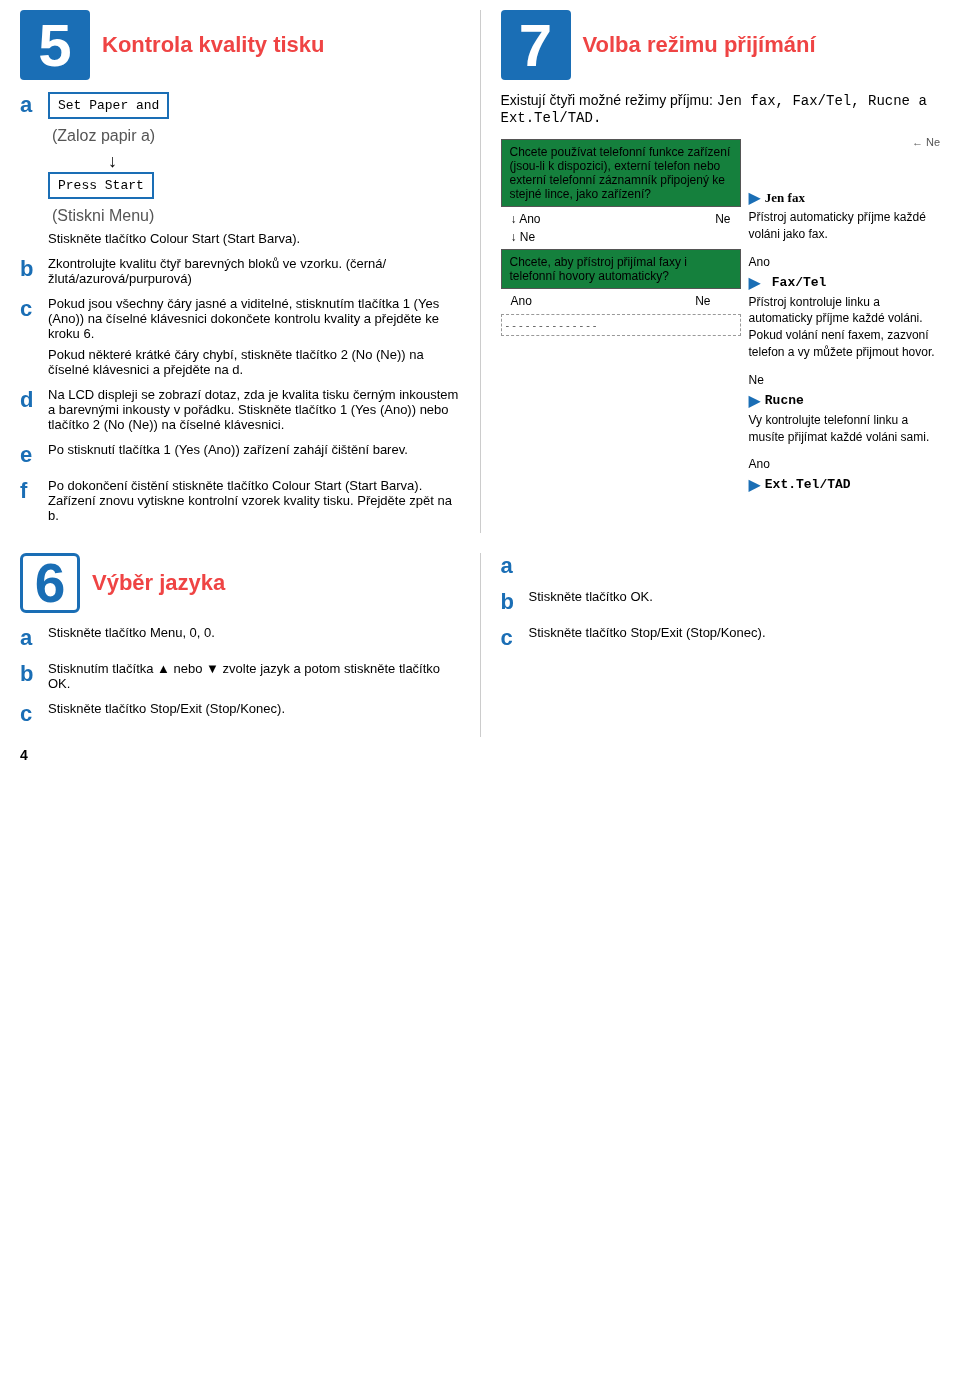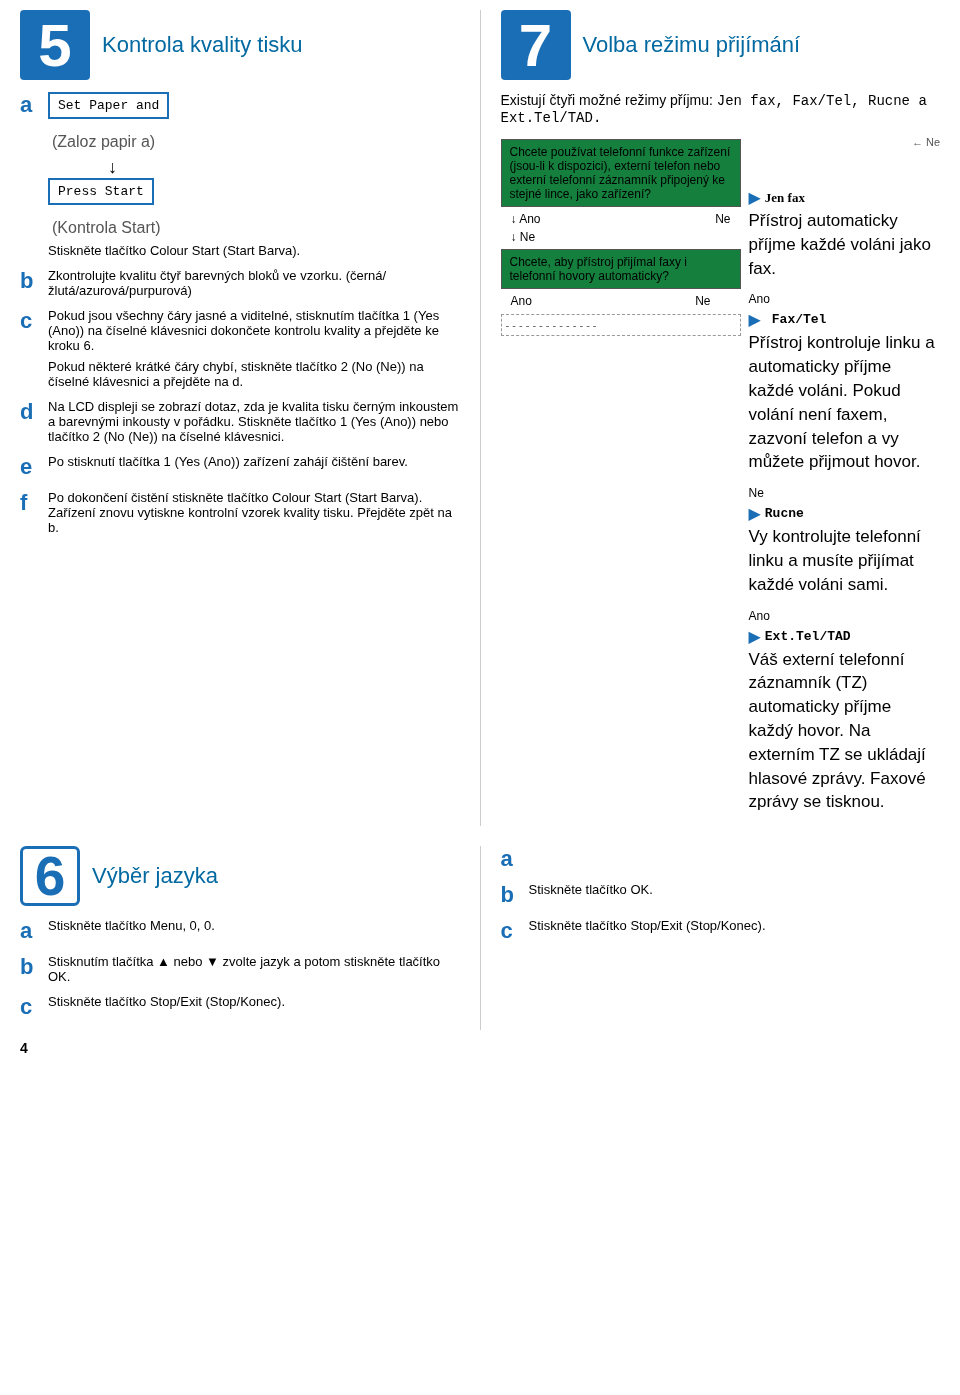--- a/index.html
+++ b/index.html
@@ -32,22 +32,22 @@
       flex: 1;
       padding-left: 20px;
     }
     .section-header {
       display: flex;
       align-items: center;
       margin-bottom: 12px;
     }
     .section-title {
       font-size: 22px;
-      font-weight: normal;
-      color: #0369a1;
+      font-weight: bold;
+      color: #ef4444;
     }
     .step-label {
       font-size: 22px;
       font-weight: bold;
       color: #1a6eb5;
       min-width: 20px;
       margin-right: 8px;
     }
     .step-row {
       display: flex;
@@ -57,21 +57,21 @@
     }
     .step-content {
       flex: 1;
     }
     .screen-box {
       border: 2px solid #1a6eb5;
       padding: 4px 8px;
       font-family: 'Courier New', monospace;
       font-size: 13px;
       display: inline-block;
-      margin-bottom: 14px;
+      margin-bottom: 8px;
       background: #fff;
     }
     .screen-sub {
       font-size: 16px;
       color: #555;
       margin-left: 4px;
       margin-bottom: 6px;
     }
     
     .bottom-row {
@@ -118,21 +118,21 @@
     .bold { font-weight: bold; }
     .result-item {
       margin-bottom: 12px;
     }
     .result-title {
       font-family: 'Courier New', monospace;
       font-weight: bold;
       font-size: 13px;
     }
     .result-desc {
-      font-size: 17px;
+      font-size: 12px;
       line-height: 1.4;
     }
     .sec5-num-box {
       background: #1a6eb5;
       color: #fff;
       font-size: 60px;
       font-weight: bold;
       width: 70px;
       height: 70px;
       display: flex;
@@ -175,21 +175,21 @@
         <div class="section-title">Kontrola kvality tisku</div>
       </div>
 
       <div class="step-row">
         <div class="step-label">a</div>
         <div class="step-content">
           <div class="screen-box">Set Paper and</div>
           <div class="screen-sub">(Zaloz papir a)</div>
           <div style="text-align:left; font-size:18px; margin-left:60px; color:#000;">↓</div>
           <div class="screen-box">Press Start</div>
-          <div class="screen-sub">(Kontrola Start)</div>
+          <div class="screen-sub">(Stiskni Menu)</div>
           <div style="margin-top:6px; font-size:13px;">Stiskněte tlačítko Colour Start (Start Barva).</div>
         </div>
       </div>
 
       <div class="step-row">
         <div class="step-label">b</div>
         <div class="step-content">
           <div style="font-size:13px;">Zkontrolujte kvalitu čtyř barevných bloků ve vzorku. (černá/žlutá/azurová/purpurová)</div>
         </div>
       </div>
@@ -299,21 +299,20 @@
             <div class="result-desc">Vy kontrolujte telefonní linku a musíte přijímat každé voláni sami.</div>
           </div>
 
           <div style="font-size:12px; margin-bottom:4px;">Ano</div>
 
           <div class="result-item">
             <div style="display:flex; align-items:center; margin-bottom:2px;">
               <span style="font-size:16px; color:#1a6eb5; margin-right:4px;">▶</span>
               <span class="result-title bold" style="font-family:'Courier New',monospace; font-weight:bold;">Ext.Tel/TAD</span>
             </div>
-            <div class="result-desc">Váš externí telefonní záznamník (TZ) automaticky příjme každý hovor. Na externím TZ se ukládají hlasové zprávy. Faxové zprávy se tisknou.</div>
           </div>
 
         </div>
       </div>
 
     </div>
   </div>
 
   <div class="bottom-row">
 

